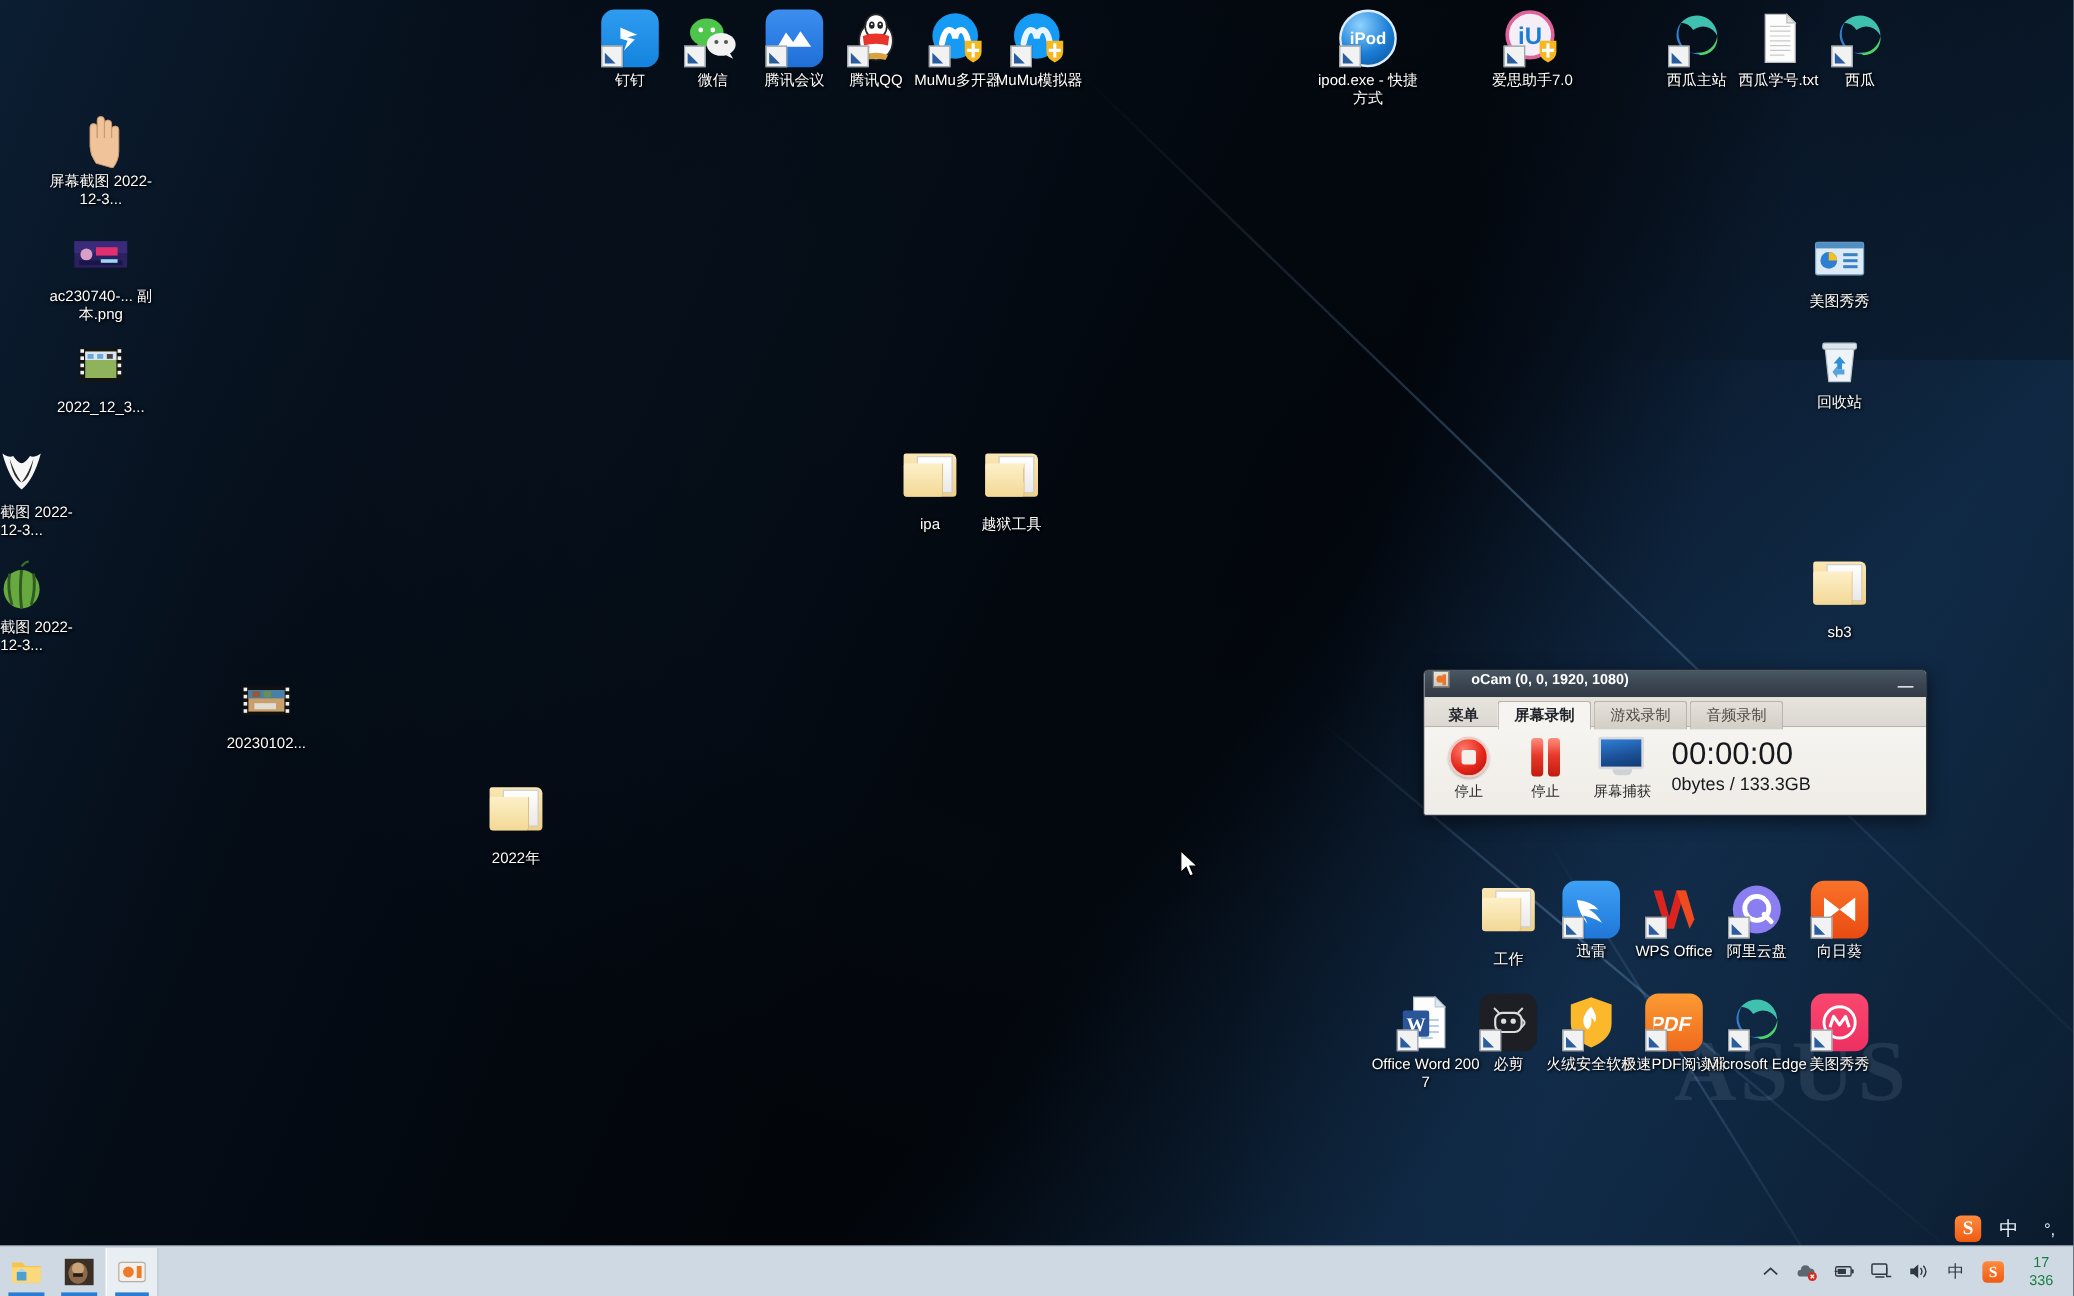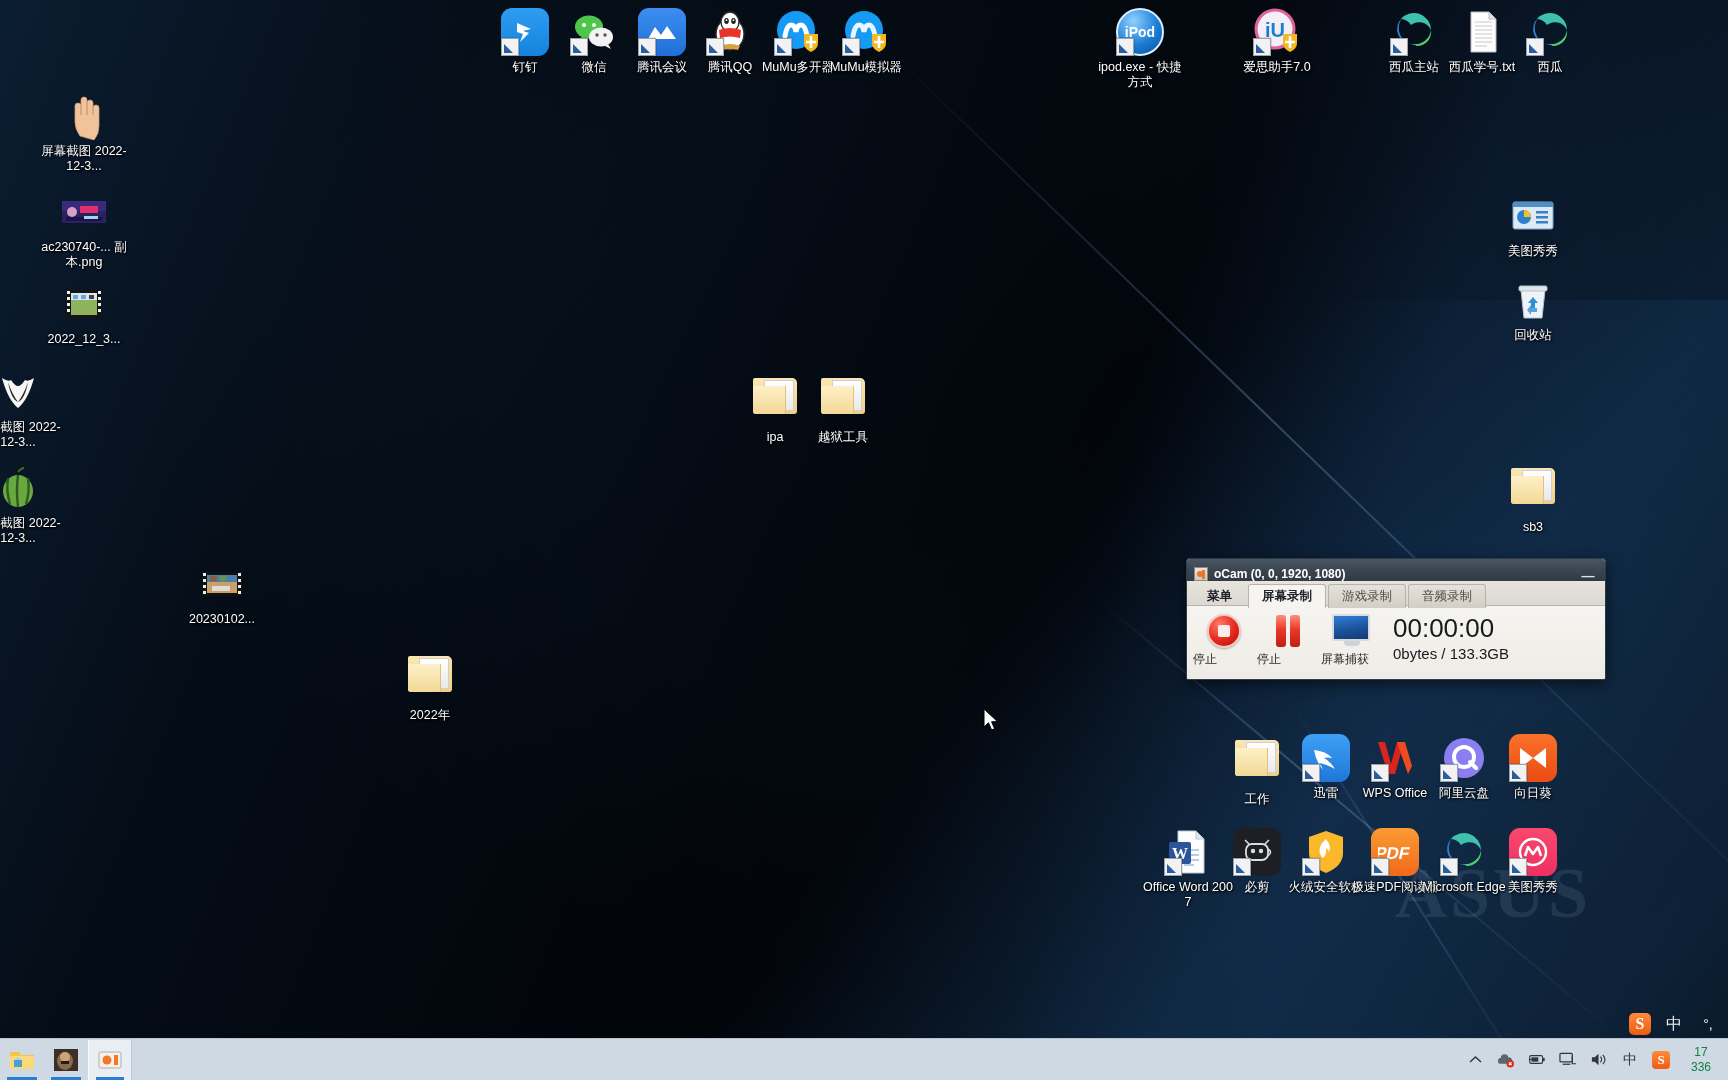--- a/index.html
+++ b/index.html
@@ -142,26 +142,26 @@
     width: 420px; height: 122px;
     background: #f2f0ec;
     border: 1px solid #2e3a44;
     border-radius: 4px 4px 2px 2px;
     box-shadow: 0 4px 14px rgba(0,0,0,.55);
     overflow: hidden;
   }
   #ocam .titlebar {
     height: 22px;
     background: linear-gradient(180deg,#4a5663 0%,#3a4551 52%,#313b46 100%);
-    display: flex; align-items: flex-end;
+    display: flex; align-items: flex-start;
     padding: 0 4px 0 7px;
     color: #ffffff;
     font-size: 12px;
     font-weight: bold;
-    gap: 6px;
+    gap: 18px;
   }
   #ocam .app-icon {
     width: 14px; height: 14px;
     background: linear-gradient(180deg,#e8e4dc,#cfc9bf);
     border: 1px solid #8d8880;
     position: relative; flex: none;
   }
   #ocam .app-icon i {
     position:absolute; left:2px; top:3px; width:6px;height:6px;border-radius:50%;
     background:#e9762b;
@@ -211,20 +211,21 @@
   #ocam .toolbar {
     display: flex;
     align-items: flex-start;
     height: 72px;
     background: linear-gradient(180deg,#f6f4f0 0%,#efece7 100%);
     padding: 6px 0 0 6px;
     gap: 2px;
   }
   #ocam .tool {
     width: 62px;
+    text-align: center;
     padding-top: 2px;
   }
   #ocam .tool .tlabel {
     font-size: 12px;
     color: #2b2b2b;
     margin-top: 3px;
   }
   .btn-stop-circle {
     width: 34px; height: 34px; margin: 0 auto;
     border-radius: 50%;

